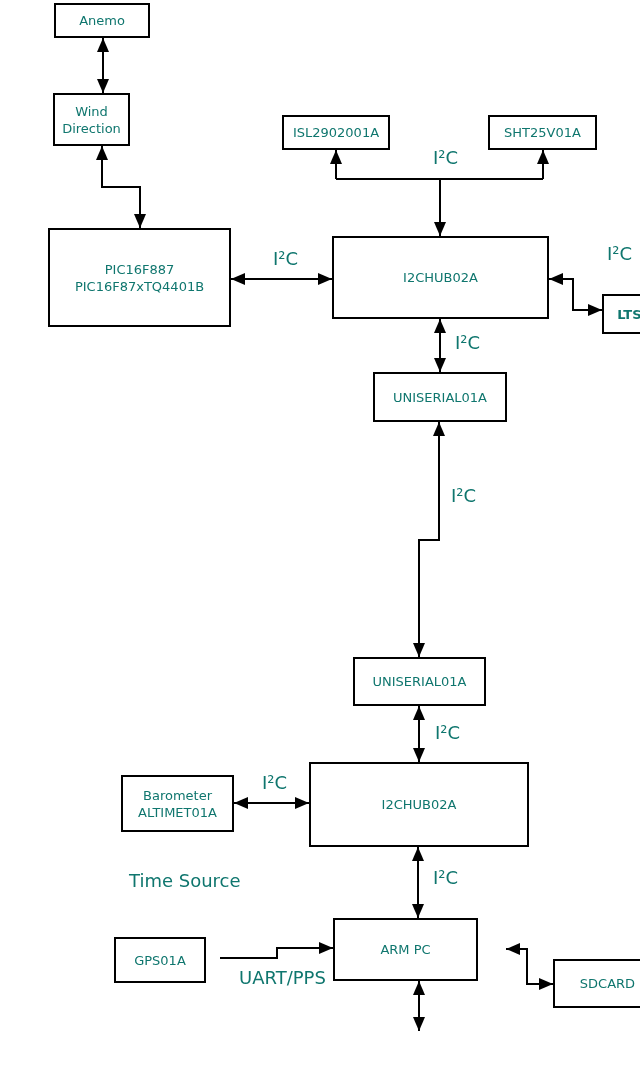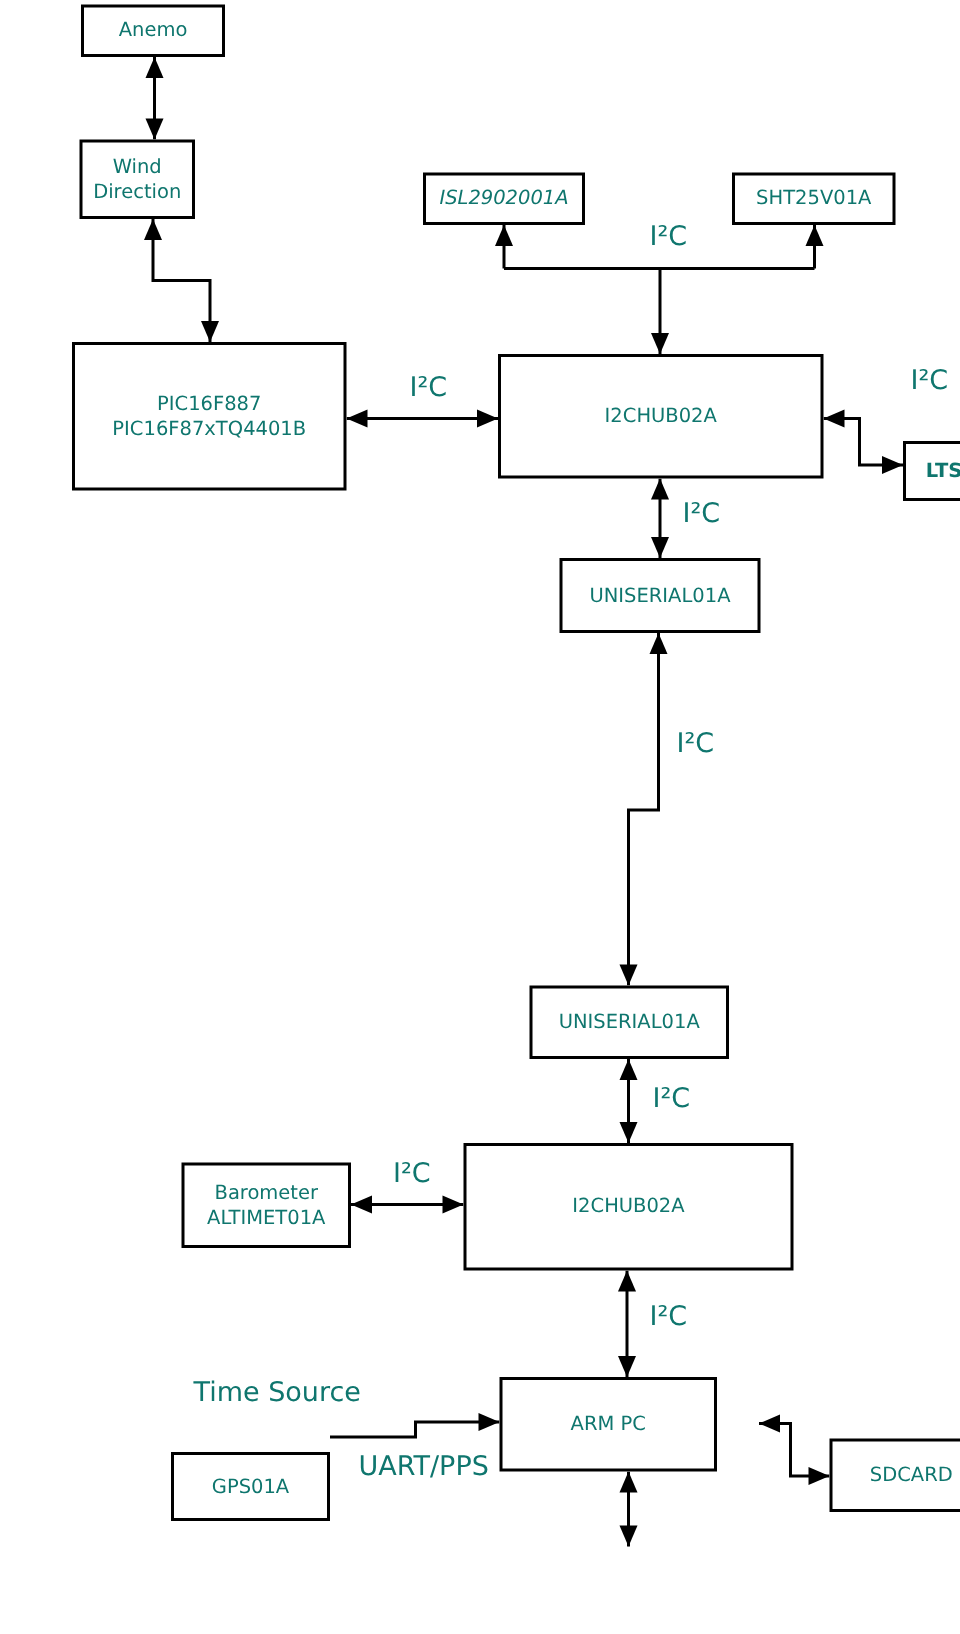--- a/index.html
+++ b/index.html
@@ -31,42 +31,42 @@
   .edge-label {
     position: absolute;
     font-size: 18px;
     line-height: 14px;
     white-space: nowrap;
   }
   
   #n-anemo { left: 7px;   top: 3px;    width: 96px;  height: 35px; }
   #n-wind  { left: 6px;   top: 93px;   width: 77px; height: 53px; }
   #n-pic   { left: 1px;   top: 228px;  width: 183px; height: 99px; }
-  #n-isl   { left: 235px; top: 115px;  width: 108px; height: 35px; font-style: italic; }
+  #n-isl   { left: 235px; top: 115px;  width: 108px; height: 35px; }
   #n-sht   { left: 441px; top: 115px;  width: 109px; height: 35px; }
   #n-hub1  { left: 285px; top: 236px;  width: 217px; height: 83px; }
   #n-lts   { left: 555px; top: 294px;  width: 83px;  height: 40px; font-weight: bold; }
   #n-uni1  { left: 326px; top: 372px;  width: 134px; height: 50px; }
   #n-uni2  { left: 306px; top: 657px;  width: 133px; height: 49px; }
   #n-baro  { left: 74px;  top: 775px;  width: 113px; height: 57px; }
   #n-hub2  { left: 262px; top: 762px;  width: 220px; height: 85px; }
   #n-arm   { left: 286px; top: 918px;  width: 145px; height: 63px; }
-  #n-gps   { left: 67px;  top: 968px;  width: 106px; height: 46px; }
+  #n-gps   { left: 67px;  top: 937px;  width: 92px; height: 46px; }
   #n-sd    { left: 506px; top: 959px;  width: 109px; height: 49px; }
   #n-usb   { left: 281px; top: 1031px; width: 182px; height: 57px; }
   
   #l-i2c-top   { left: 386px; top: 151px; }
   #l-i2c-left  { left: 226px; top: 252px; }
   #l-i2c-right { left: 560px; top: 247px; }
   #l-i2c-f     { left: 408px; top: 336px; }
   #l-i2c-g     { left: 404px; top: 489px; }
   #l-i2c-h     { left: 388px; top: 726px; }
   #l-i2c-i     { left: 215px; top: 776px; }
   #l-i2c-j     { left: 386px; top: 871px; }
-  #l-time      { left: 82px;  top: 922px; }
+  #l-time      { left: 82px;  top: 874px; }
   #l-uart      { left: 192px; top: 971px; }
 </style>
 </head>
 <body>
 
 <div id="stage">
 
   <svg id="wires" viewBox="0 0 640 1089" xmlns="http://www.w3.org/2000/svg">
     <defs>
       <marker id="mEnd" markerWidth="16" markerHeight="14" refX="15" refY="7" orient="auto" markerUnits="userSpaceOnUse">

